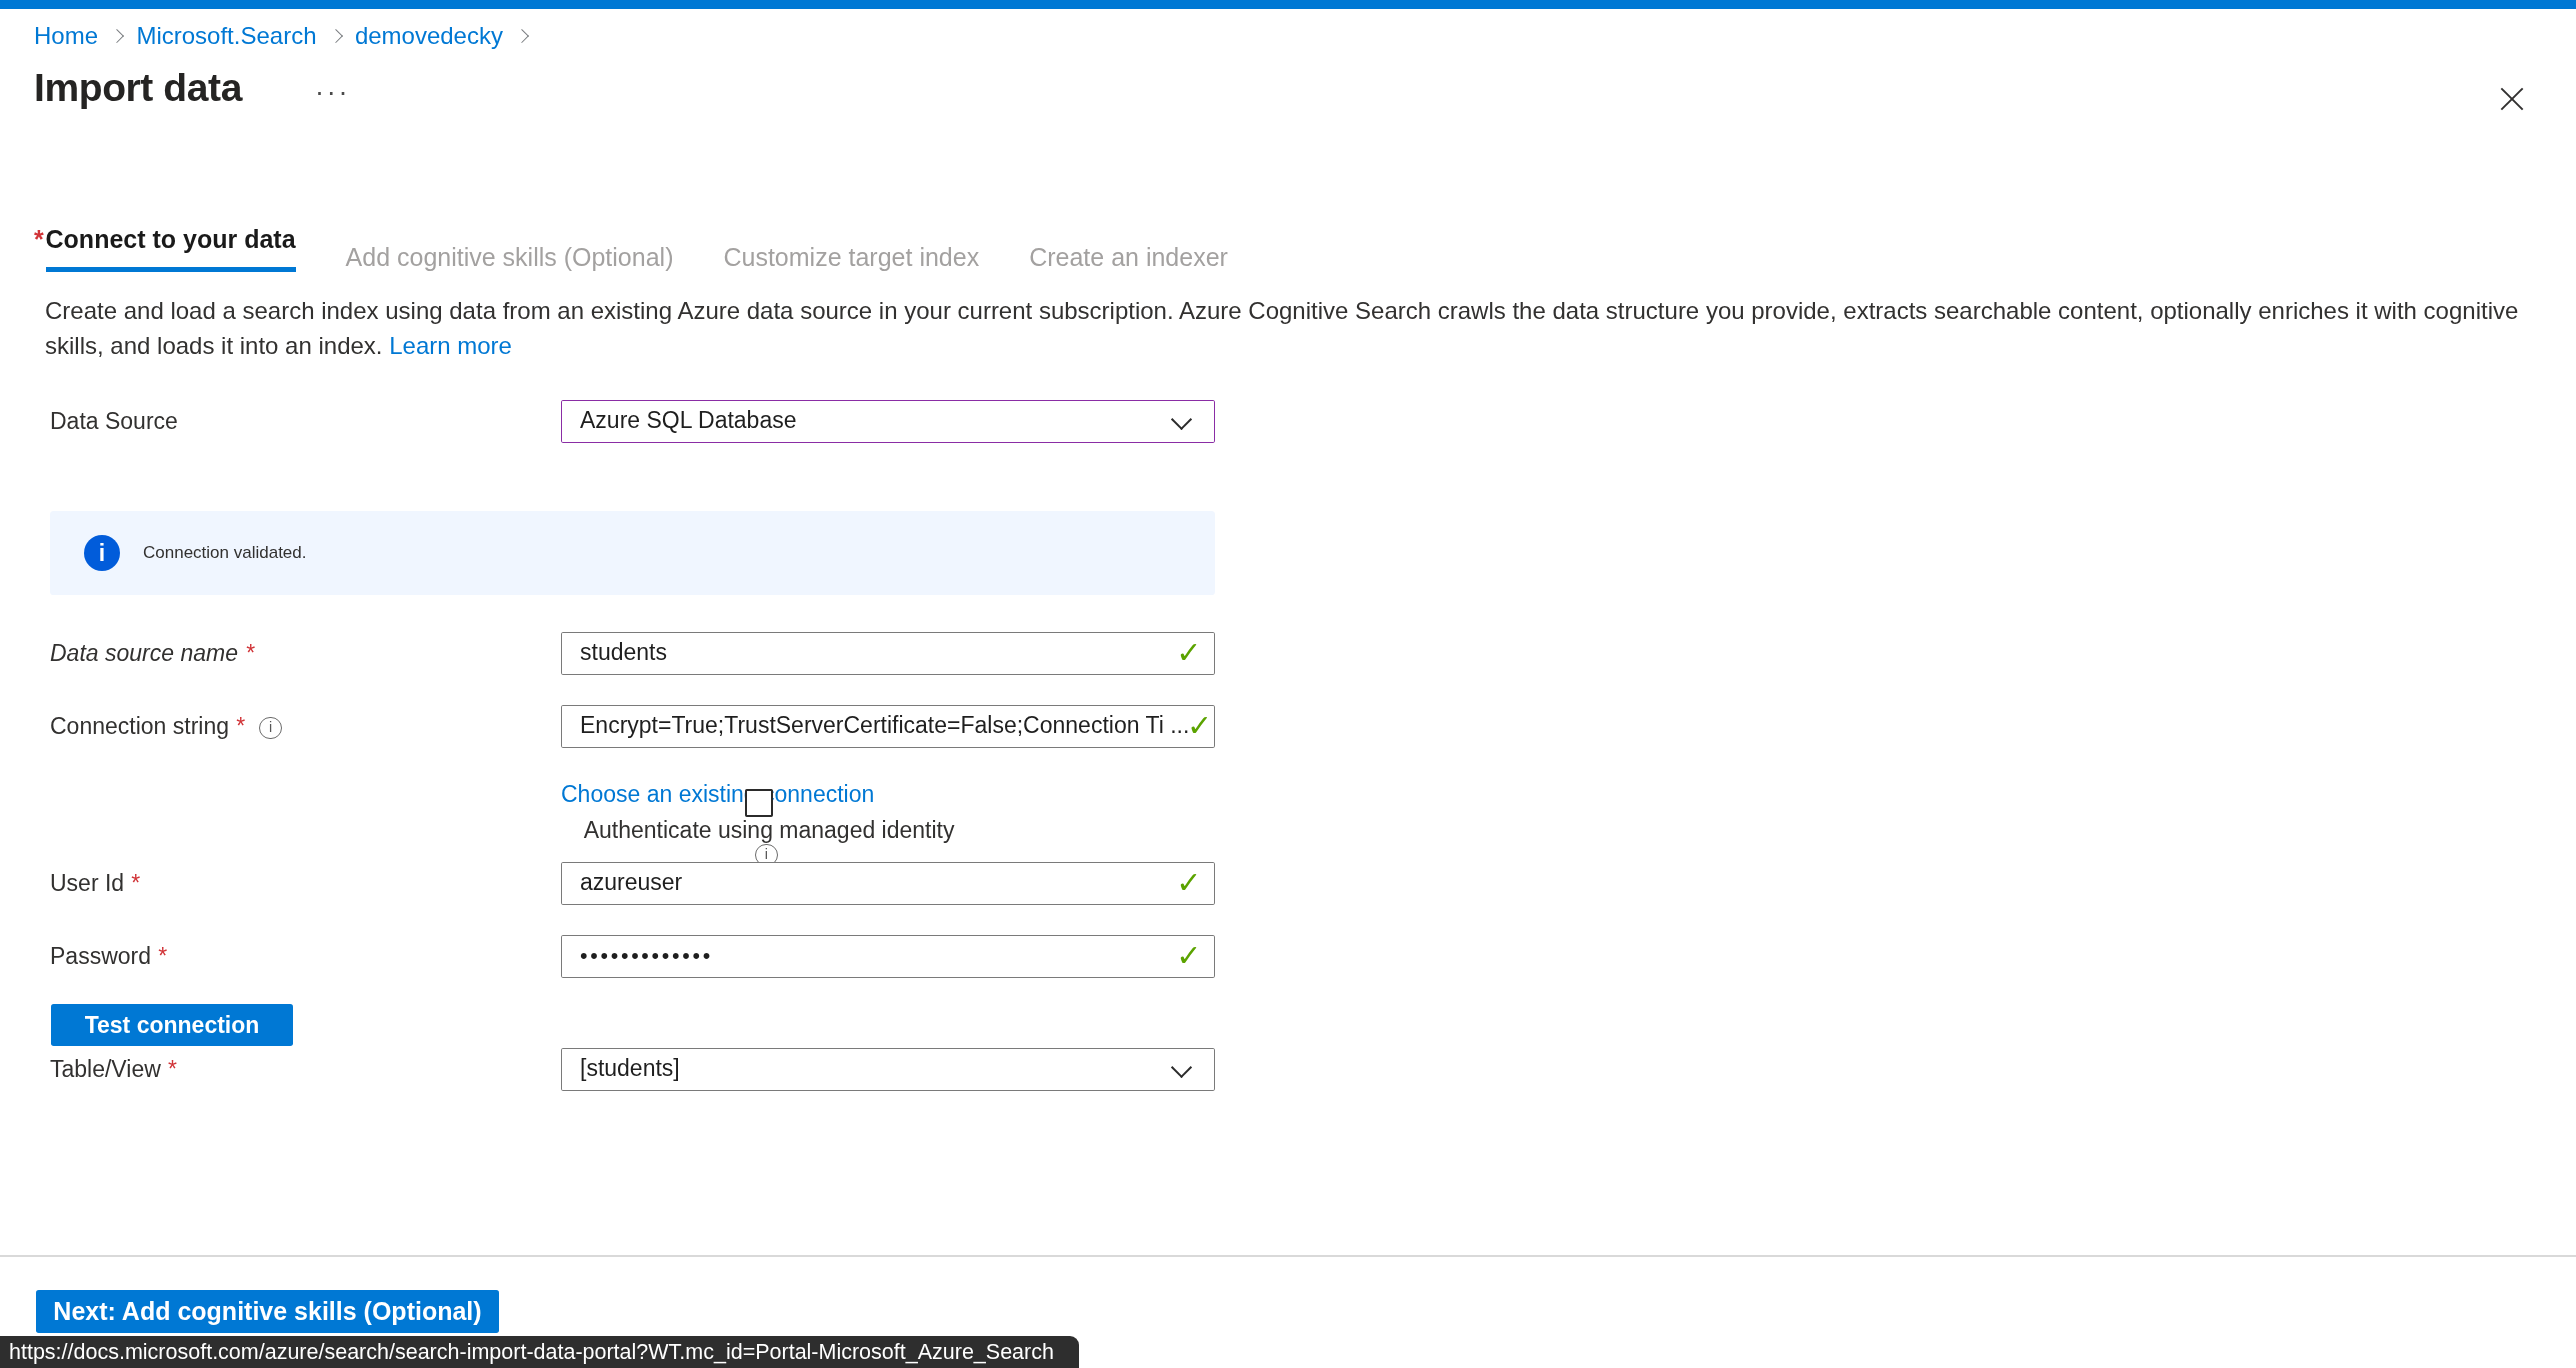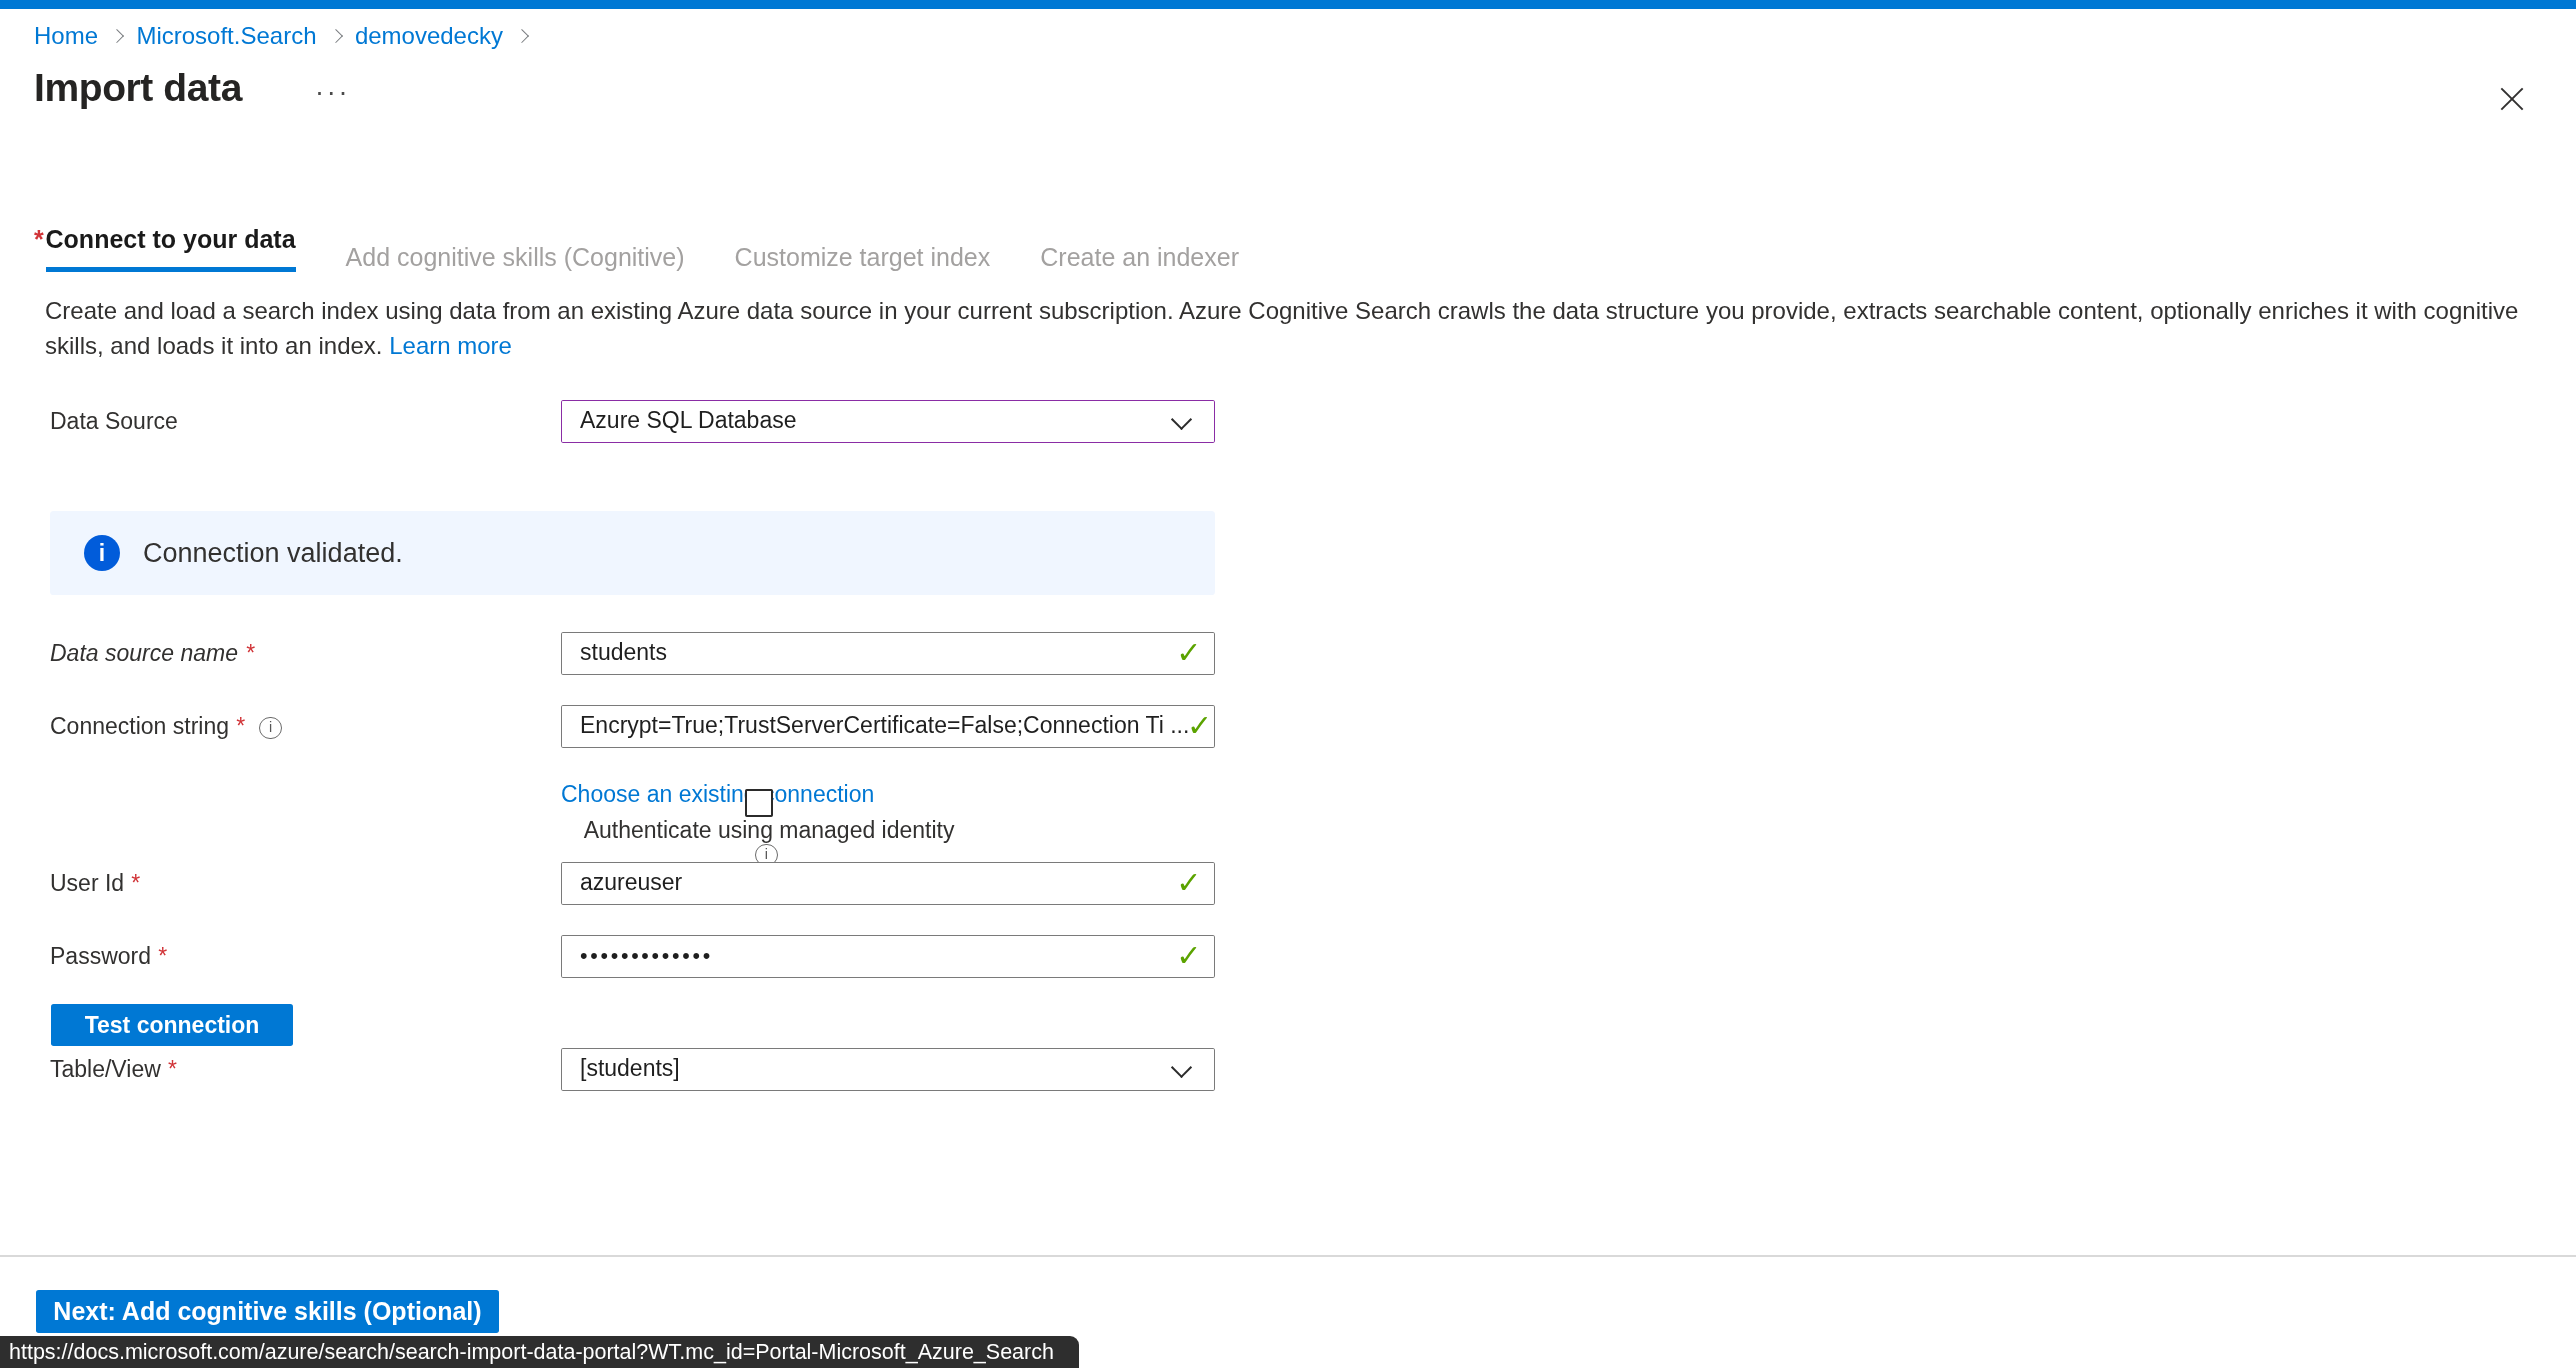--- a/index.html
+++ b/index.html
@@ -44,21 +44,21 @@
   .check { position:absolute; right:12.5px; top:0; height:39px; line-height:39px; color:#5ba300; font-size:30px; font-family:"DejaVu Sans",sans-serif; }
   .check.edge { right:1.8px; }
 
   .info-icon { display:inline-block; width:22.4px; height:22.4px; border:1.8px solid #6b6b6b; border-radius:50%;
                font-size:14.3px; line-height:19px; text-align:center; color:#555; vertical-align:middle; margin-left:14.3px; font-style:normal; }
 
   
   .banner { position:absolute; left:50px; top:511px; width:1165px; height:84px; background:#f0f6ff; border-radius:3.6px; }
   .banner-icon { position:absolute; left:34px; top:24px; width:36px; height:36px; border-radius:50%;
                  background:#015cda; color:#fff; font-weight:700; font-size:23px; text-align:center; line-height:36px; }
-  .banner-text { position:absolute; left:93px; top:0; height:104px; line-height:84px; font-size:27px; color:#323130; }
+  .banner-text { position:absolute; left:93px; top:0; height:104px; line-height:84px; font-size:17px; color:#323130; }
 
   .link { position:absolute; left:561px; font-size:23px; color:#0078d4; cursor:pointer; white-space:nowrap; }
 
   .checkbox-row { position:absolute; left:564px; top:789px; display:flex; align-items:center;flex-direction:column; }
   .checkbox { width:28px; height:28px; border:2.2px solid #2b2b2b; border-radius:1.8px; background:#fff; cursor:pointer; flex:0 0 auto; }
   .checkbox-label { font-size:23px; color:#323130; margin-left:19.7px; white-space:nowrap; }
 
   .btn { position:absolute; background:#0078d4; color:#fff; border:none; border-radius:2.7px;
          font-family:inherit; font-weight:700; cursor:pointer; display:flex; align-items:center; justify-content:center; }
   .btn-test { left:51px; top:1004px; width:242px; height:42px; font-size:23px; }
@@ -94,21 +94,21 @@
       <line x1="6" y1="6" x2="30" y2="30" stroke="#323130" stroke-width="2.2"></line>
       <line x1="30" y1="6" x2="6" y2="30" stroke="#323130" stroke-width="2.2"></line>
     </svg>
   </div>
 
   <div class="tabs">
     <div class="tab active">
       <span class="req">*</span><span class="t">Connect to your data</span>
     </div>
     <div class="tab inactive">
-      <span class="t">Add cognitive skills (Cognitive)</span>
+      <span class="t">Add cognitive skills (Optional)</span>
     </div>
     <div class="tab inactive">
       <span class="t">Customize target index</span>
     </div>
     <div class="tab inactive">
       <span class="t">Create an indexer</span>
     </div>
   </div>
 
   <div class="description">

